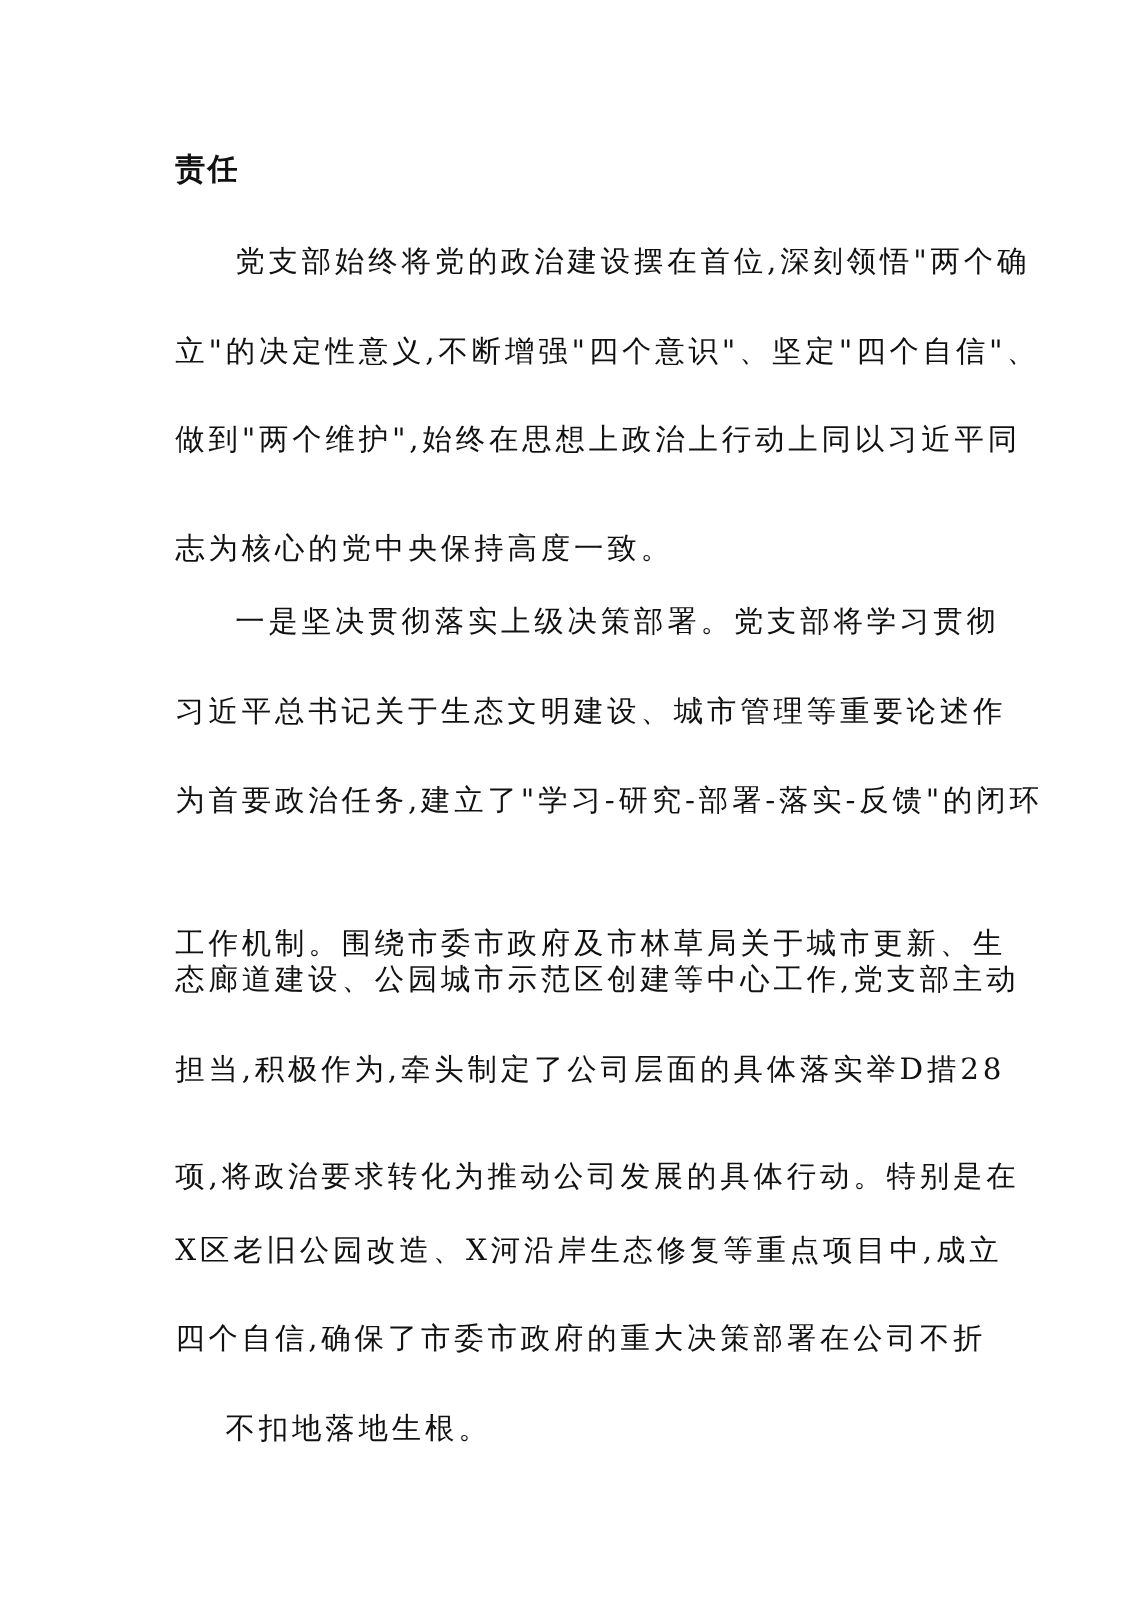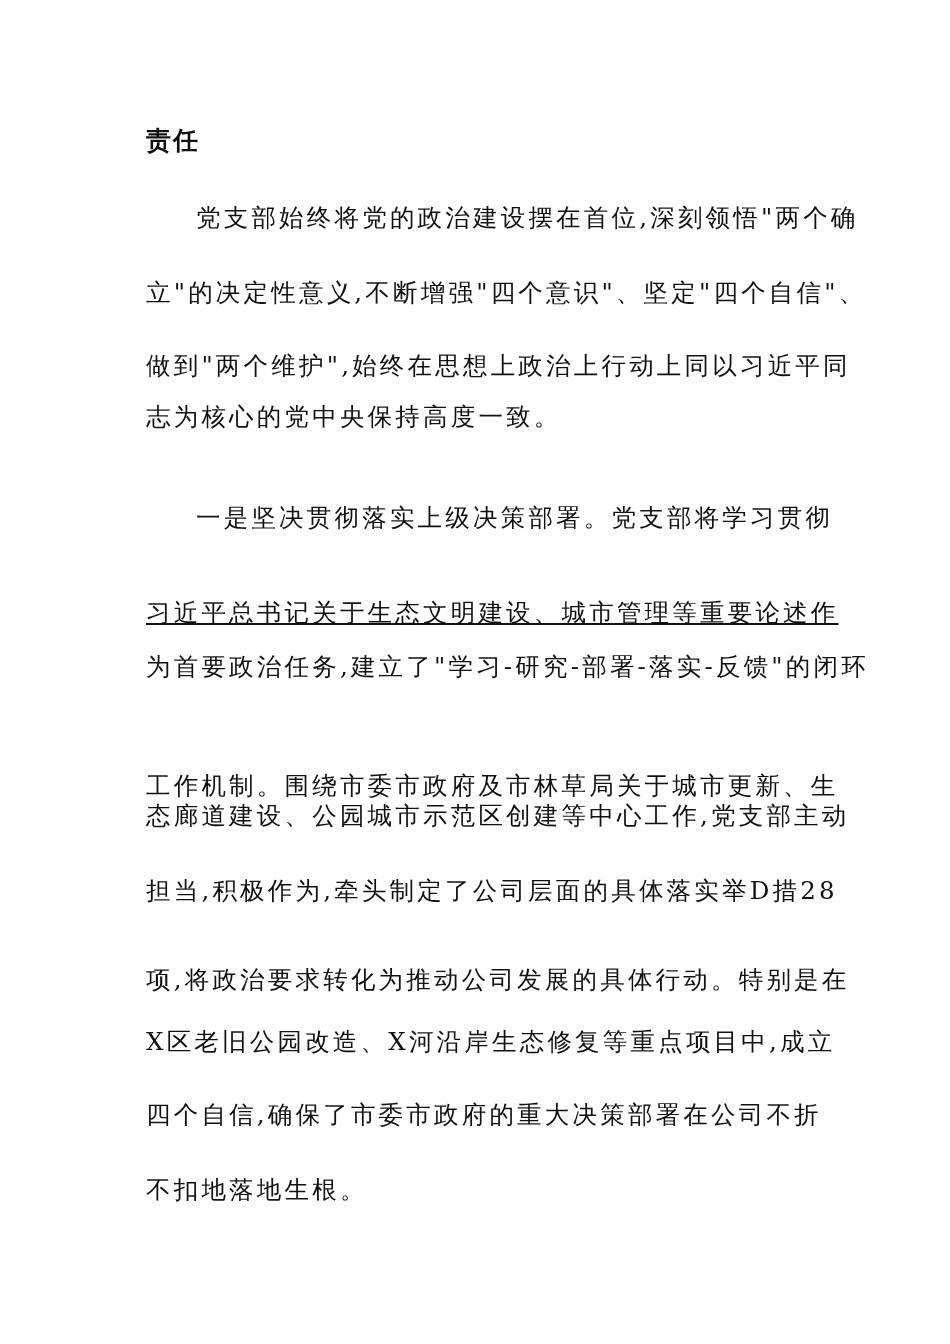--- a/index.html
+++ b/index.html
@@ -48,28 +48,28 @@
 </head>
 <body>
 
 <div class="page">
   <div class="heading">责任</div>
 
   <div>
     <div class="line indent" style="top:201px;">党支部始终将党的政治建设摆在首位,深刻领悟"两个确</div>
     <div class="line" style="top:276px;">立"的决定性意义,不断增强"四个意识"、坚定"四个自信"、</div>
     <div class="line" style="top:349px;">做到"两个维护",始终在思想上政治上行动上同以习近平同</div>
-    <div class="line" style="top:402px;font-family:Liberation Mono, monospace;">志为核心的党中央保持高度一致。</div>
+    <div class="line" style="top:440px;">志为核心的党中央保持高度一致。</div>
   </div>
 
   <div>
     <div class="line indent" style="top:501px;">一是坚决贯彻落实上级决策部署。党支部将学习贯彻</div>
-    <div class="line" style="top:596px;text-decoration:underline;">习近平总书记关于生态文明建设、城市管理等重要论述作</div>
+    <div class="line" style="top:576px;">习近平总书记关于生态文明建设、城市管理等重要论述作</div>
     <div class="line" style="top:650px;">为首要政治任务,建立了"学习-研究-部署-落实-反馈"的闭环</div>
     <div class="line" style="top:724px;margin-top:45px;">工作机制。围绕市委市政府及市林草局关于城市更新、生</div>
     <div class="line" style="top:799px;">态廊道建设、公园城市示范区创建等中心工作,党支部主动</div>
     <div class="line" style="top:874px;">担当,积极作为,牵头制定了公司层面的具体落实举D措28</div>
     <div class="line" style="top:950px;margin-top:13px;">项,将政治要求转化为推动公司发展的具体行动。特别是在</div>
     <div class="line" style="top:1025px;">X区老旧公园改造、X河沿岸生态修复等重点项目中,成立</div>
     <div class="line" style="top:1098px;">四个自信,确保了市委市政府的重大决策部署在公司不折</div>
-    <div class="line" style="top:1173px;">不扣地落地生根。</div>
+    <div class="line" style="top:1173px;margin-left:42px;">不扣地落地生根。</div>
   </div>
 </div>
 
 </body></html>

